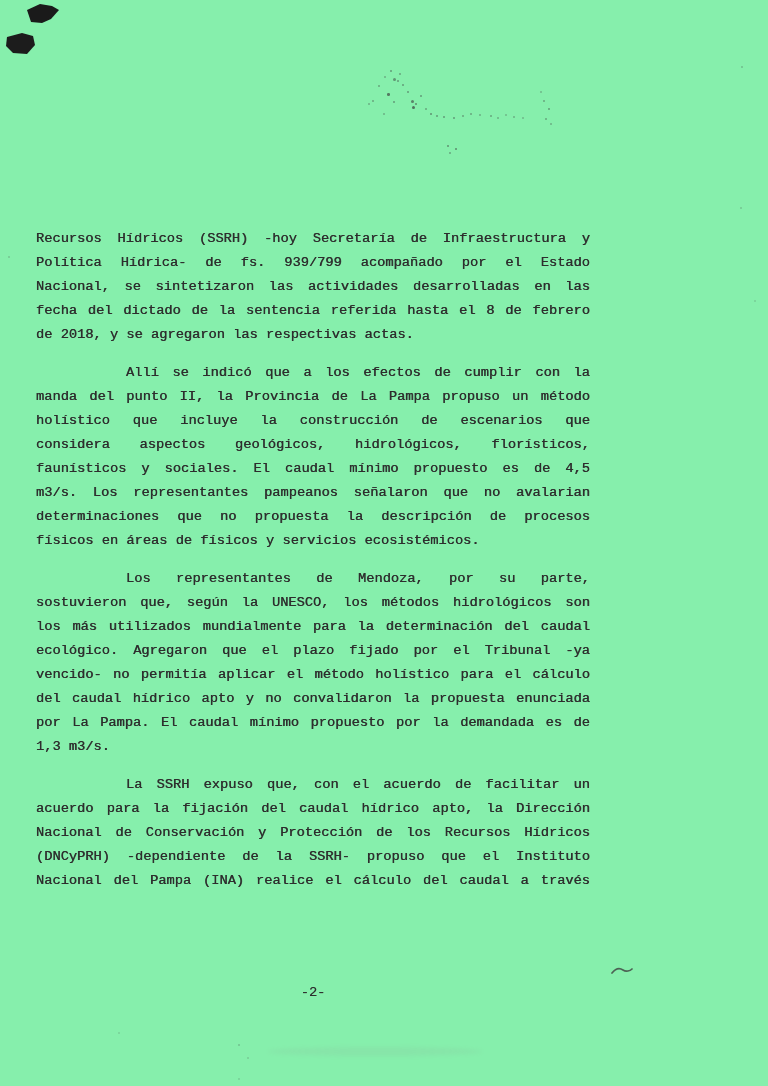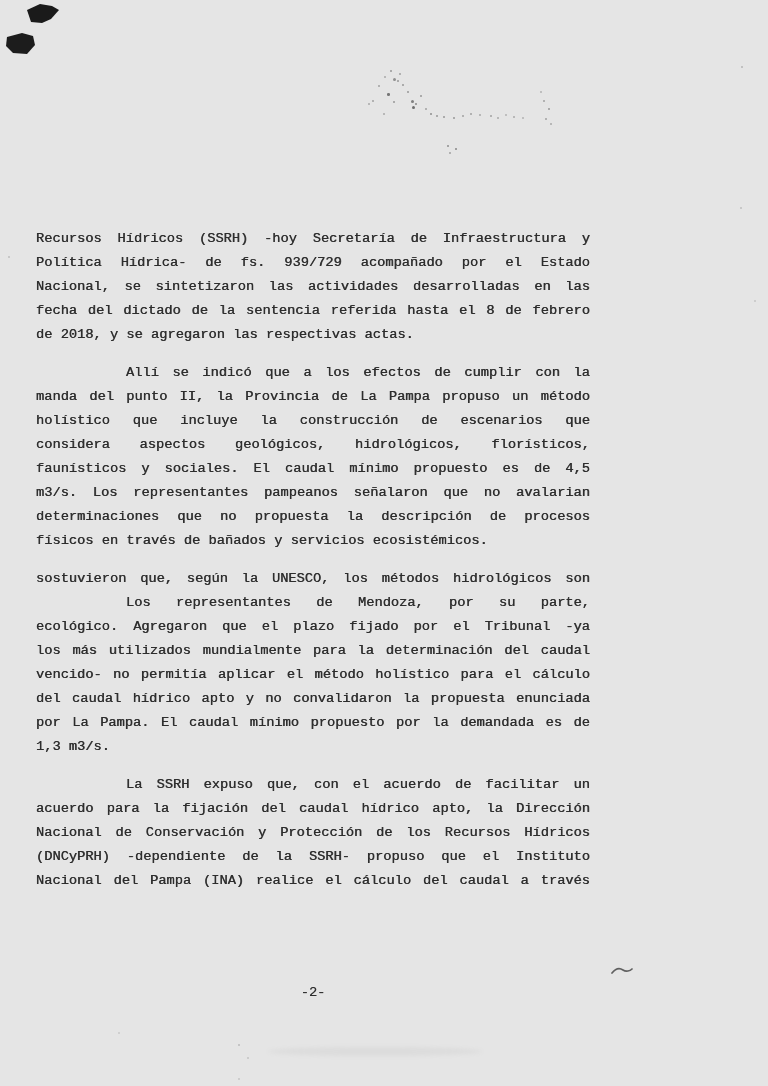--- a/index.html
+++ b/index.html
@@ -5,21 +5,21 @@
   html,body{margin:0;padding:0;}
   body{
     width:768px;height:1086px;
     background:#ffffff;
     position:relative;
     overflow:hidden;
     font-family:"Liberation Mono","DejaVu Sans Mono",monospace;
   }
   .page{
     position:absolute;inset:0;
-    background:#e5e5e5;
+    background:#86efac;
   }
   
   .textblock{
     position:absolute;
     left:36px;top:227px;width:554px;
     font-size:13.7px;
     line-height:24px;
     color:#2d2d2d;
     text-shadow:0.35px 0 0 rgba(45,45,45,.75), -0.2px 0 0 rgba(45,45,45,.3);
   }
@@ -115,40 +115,40 @@
       <span class="speck" style="left: 8px; top: 256px; width: 2px; height: 2px; opacity: 0.22;"></span>
       <span class="speck" style="left: 238px; top: 1044px; width: 2px; height: 2px; opacity: 0.25;"></span>
       <span class="speck" style="left: 247px; top: 1057px; width: 2px; height: 2px; opacity: 0.2;"></span>
       <span class="speck" style="left: 118px; top: 1032px; width: 2px; height: 2px; opacity: 0.16;"></span>
       <span class="speck" style="left: 238px; top: 1078px; width: 2px; height: 2px; opacity: 0.18;"></span>
     </div>
 
   <div class="textblock" id="textblock">
       <div class="para">
         <div class="line">Recursos Hídricos (SSRH) -hoy Secretaría de Infraestructura y</div>
-        <div class="line">Política Hídrica- de fs. 939/729 acompañado por el Estado</div>
+        <div class="line">Política Hídrica- de fs. 939/799 acompañado por el Estado</div>
         <div class="line">Nacional, se sintetizaron las actividades desarrolladas en las</div>
         <div class="line">fecha del dictado de la sentencia referida hasta el 8 de febrero</div>
         <div class="line nojust">de 2018, y se agregaron las respectivas actas.</div>
       </div>
       <div class="para">
         <div class="line indent">Allí se indicó que a los efectos de cumplir con la</div>
         <div class="line">manda del punto II, la Provincia de La Pampa propuso un método</div>
         <div class="line">holístico que incluye la construcción de escenarios que</div>
         <div class="line">considera aspectos geológicos, hidrológicos, florísticos,</div>
         <div class="line">faunísticos y sociales. El caudal mínimo propuesto es de 4,5</div>
         <div class="line">m3/s. Los representantes pampeanos señalaron que no avalarian</div>
         <div class="line">determinaciones que no propuesta la descripción de procesos</div>
-        <div class="line nojust">físicos en través de bañados y servicios ecosistémicos.</div>
+        <div class="line nojust">físicos en áreas de físicos y servicios ecosistémicos.</div>
       </div>
       <div class="para">
+        <div class="line indent">Los representantes de Mendoza, por su parte,</div>
         <div class="line">sostuvieron que, según la UNESCO, los métodos hidrológicos son</div>
-        <div class="line indent">Los representantes de Mendoza, por su parte,</div>
+        <div class="line">los más utilizados mundialmente para la determinación del caudal</div>
         <div class="line">ecológico. Agregaron que el plazo fijado por el Tribunal -ya</div>
-        <div class="line">los más utilizados mundialmente para la determinación del caudal</div>
         <div class="line">vencido- no permitía aplicar el método holístico para el cálculo</div>
         <div class="line">del caudal hídrico apto y no convalidaron la propuesta enunciada</div>
         <div class="line">por La Pampa. El caudal mínimo propuesto por la demandada es de</div>
         <div class="line nojust">1,3 m3/s.</div>
       </div>
       <div class="para">
         <div class="line indent">La SSRH expuso que, con el acuerdo de facilitar un</div>
         <div class="line">acuerdo para la fijación del caudal hídrico apto, la Dirección</div>
         <div class="line">Nacional de Conservación y Protección de los Recursos Hídricos</div>
         <div class="line">(DNCyPRH) -dependiente de la SSRH- propuso que el Instituto</div>

